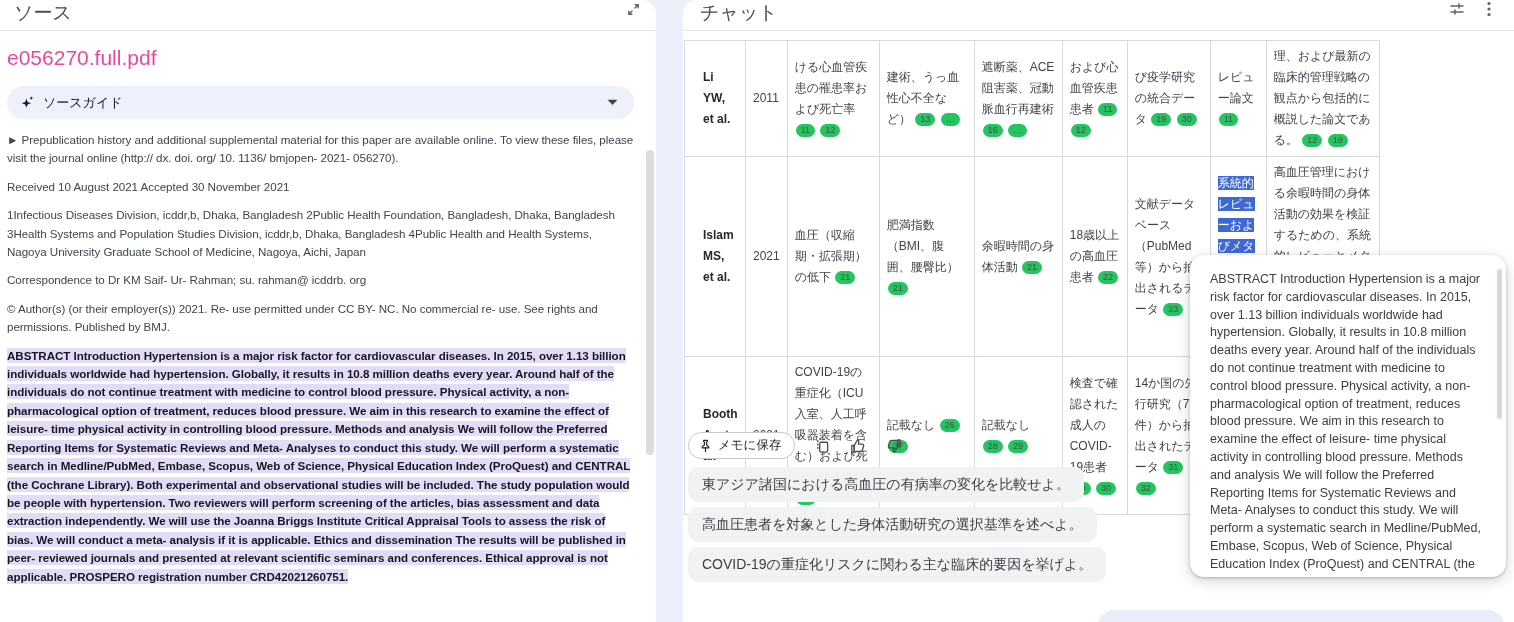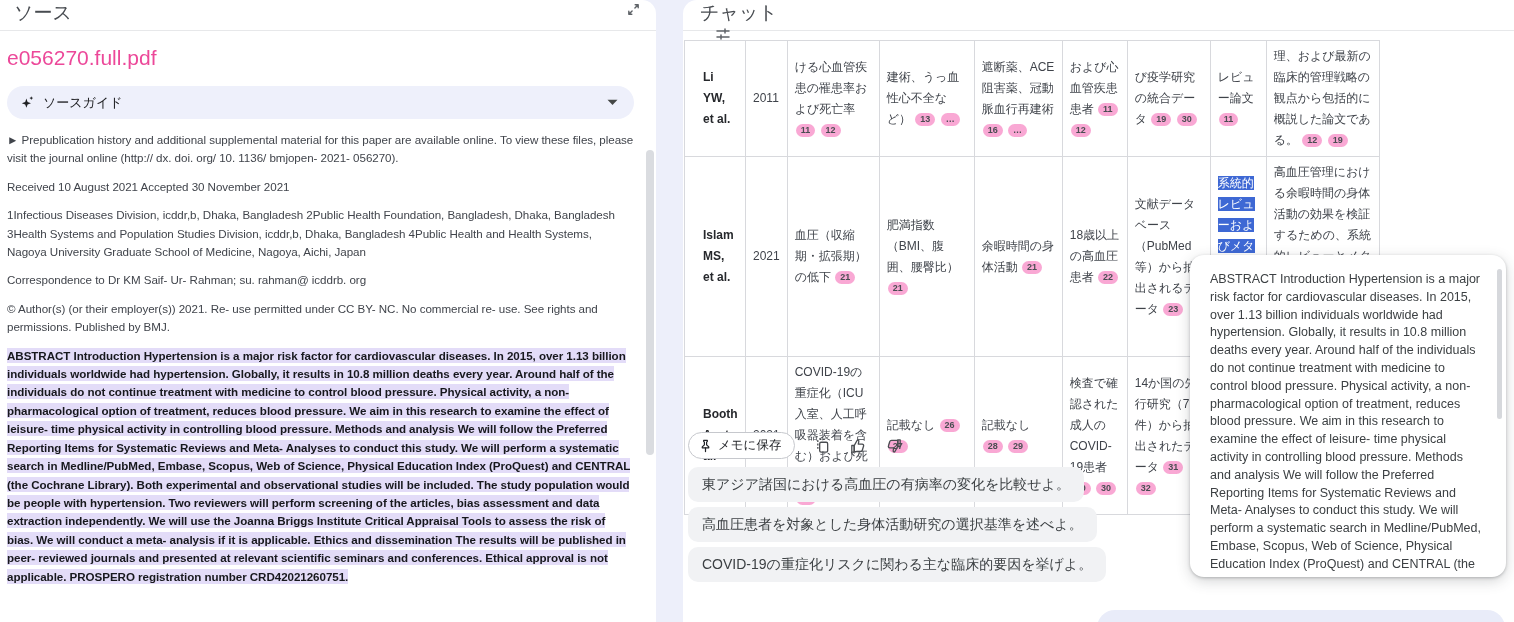--- a/index.html
+++ b/index.html
@@ -49,22 +49,22 @@
   .cite-table {
     position:absolute; left:1px; top:40px; border-collapse:collapse;
     table-layout:fixed; background:#fff;
   }
   .cite-table td {
     border:1px solid #d8d9dd; vertical-align:middle;
     font-size:12px; line-height:21px; color:#3f434a; padding:5px 7px;
   }
   .cite-table td.author { font-weight:bold; color:#26282c;padding-left:18px; }
   .chip {
-    display:inline-block; background:#f9a8d4; color:#4a4d52;
-    font-size:9px; line-height:13px; font-weight:bold;
+    display:inline-block; background:#22c55e; color:#4a4d52;
+    font-size:9px; line-height:13px; font-weight:normal;
     padding:0 5px; border-radius:8px; margin:0 1px; vertical-align:1px;
     cursor:pointer;
   }
   .sel { background:#3e68d4; color:#fff; }
 
   .action-bar { position:absolute; left:5px; top:432px; display:flex; align-items:center; gap:18px; }
   .save-note-btn {
     display:flex; align-items:center; gap:6px;
     border:1px solid #c6c8cd; border-radius:15px; background:#fff;
     padding:4px 13px 4px 10px; font-size:12.5px; color:#1f2125; cursor:pointer;font-family:Liberation Mono, monospace;
@@ -138,21 +138,21 @@
         <p>Correspondence to Dr KM Saif- Ur- Rahman; su. rahman@ icddrb. org</p>
         <p>© Author(s) (or their employer(s)) 2021. Re- use permitted under CC BY- NC. No commercial re- use. See rights and permissions. Published by BMJ.</p>
         <p><span class="hl">ABSTRACT Introduction Hypertension is a major risk factor for cardiovascular diseases. In 2015, over 1.13 billion individuals worldwide had hypertension. Globally, it results in 10.8 million deaths every year. Around half of the individuals do not continue treatment with medicine to control blood pressure. Physical activity, a non- pharmacological option of treatment, reduces blood pressure. We aim in this research to examine the effect of leisure- time physical activity in controlling blood pressure. Methods and analysis We will follow the Preferred Reporting Items for Systematic Reviews and Meta- Analyses to conduct this study. We will perform a systematic search in Medline/PubMed, Embase, Scopus, Web of Science, Physical Education Index (ProQuest) and CENTRAL (the Cochrane Library). Both experimental and observational studies will be included. The study population would be people with hypertension. Two reviewers will perform screening of the articles, bias assessment and data extraction independently. We will use the Joanna Briggs Institute Critical Appraisal Tools to assess the risk of bias. We will conduct a meta- analysis if it is applicable. Ethics and dissemination The results will be published in peer- reviewed journals and presented at relevant scientific seminars and conferences. Ethical approval is not applicable. PROSPERO registration number CRD42021260751.</span></p>
 
     </div>
   </div>
   <div id="left-scrollbar"></div>
 </div>
 
 <div class="panel" id="chat-panel">
-  <div class="panel-header" style="padding:0 16px 0 17px;flex-direction:column;">
+  <div class="panel-header" style="padding:0 16px 0 17px;">
     <span>チャット</span>
     <span class="spacer"></span>
     <span class="hdr-icon">
       <svg width="16" height="16" viewBox="0 0 16 16" fill="none" stroke="#5f6368" stroke-width="1.5" stroke-linecap="round">
         <path d="M2 5 h12"></path>
           <path d="M10 3 v4"></path>
         <path d="M2 11 h12"></path>
           <path d="M6 9 v4"></path>
       </svg>
     </span>

